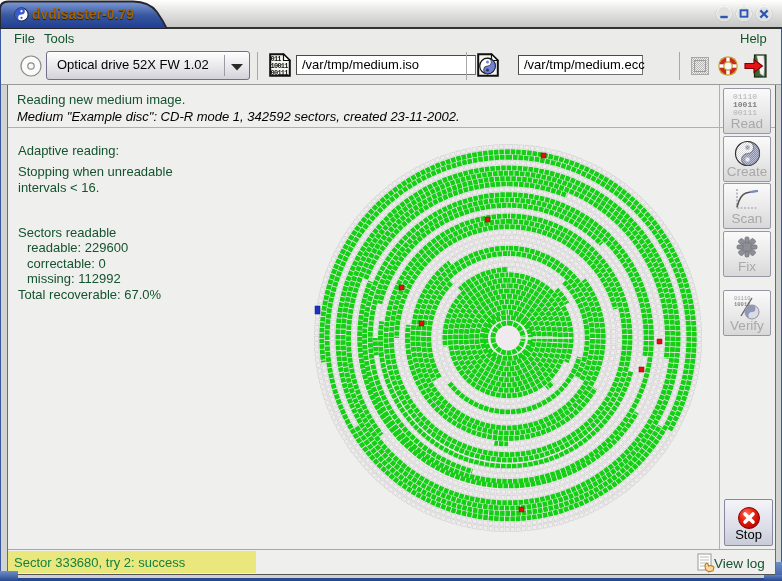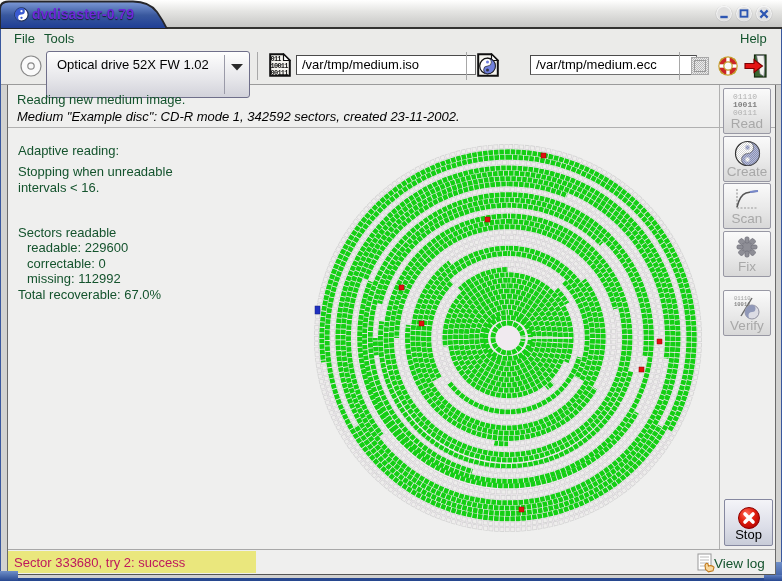--- a/index.html
+++ b/index.html
@@ -21,21 +21,21 @@
       </linearGradient>
     </defs>
     <path d="M0 29 L0 9 Q0 1.5 9 1.5 L133 1.5 Q149 1.5 157 12 Q163 20.5 167 29 Z" fill="url(#tg)" stroke="#26262a" stroke-width="1.8"></path>
   </svg>
 <div class="abs" style="left:14px;top:7px"><svg width="15" height="15" viewBox="0 0 21 21">
       <circle cx="10.5" cy="10.5" r="9.3" fill="#fff" stroke="#1a2a50" stroke-width="1.6"></circle>
       <path d="M10.5 1.2 A9.3 9.3 0 0 0 10.5 19.8 A4.65 4.65 0 0 1 10.5 10.5 A4.65 4.65 0 0 0 10.5 1.2Z" fill="#3a5ad0"></path>
       <circle cx="10.5" cy="5.85" r="1.6" fill="#fff"></circle>
       <circle cx="10.5" cy="15.15" r="1.6" fill="#3a5ad0"></circle>
     </svg></div>
-<div class="abs" style="left:32px;top:6px;font-size:14px;font-weight:bold;color:#6d28d9;text-shadow:0 1px 1px #123">dvdisaster-0.79</div>
+<div class="abs" style="left:32px;top:6px;font-size:14px;font-weight:bold;color:#a16207;text-shadow:0 1px 1px #123">dvdisaster-0.79</div>
 <div class="abs" style="left:709px;top:-1px"><svg width="30" height="30" viewBox="0 0 30 30">
       <circle cx="15" cy="15" r="8.6" fill="#c9c9c9"></circle>
       <circle cx="15" cy="14.4" r="7.9" fill="#f4f4f4"></circle>
       <circle cx="15" cy="15" r="6.9" fill="#e0e0e0"></circle>
       <rect x="11.3" y="16.8" width="7.4" height="2.4" fill="#2d56b2"></rect>
     </svg></div>
 <div class="abs" style="left:729px;top:-1px"><svg width="30" height="30" viewBox="0 0 30 30">
       <circle cx="15" cy="15" r="8.6" fill="#c9c9c9"></circle>
       <circle cx="15" cy="14.4" r="7.9" fill="#f4f4f4"></circle>
       <circle cx="15" cy="15" r="6.9" fill="#e0e0e0"></circle>
@@ -49,21 +49,21 @@
     </svg></div>
 <div class="abs" style="left:0;top:29px;width:782px;height:19px;background:#ebebe9"></div>
 <div class="abs t13" style="left:14px;top:31px">File</div>
 <div class="abs t13" style="left:44px;top:31px">Tools</div>
 <div class="abs t13" style="left:740px;top:31px">Help</div>
 <div class="abs" style="left:0;top:48px;width:782px;height:37px;background:#ebebe9;border-bottom:1px solid #9b9b9b"></div>
 <div class="abs" style="left:19px;top:54px"><svg width="24" height="24" viewBox="0 0 24 24">
       <circle cx="12" cy="12" r="10" fill="#fafafa" stroke="#8a8a8a" stroke-width="1.2"></circle>
       <circle cx="12" cy="12" r="3.2" fill="none" stroke="#8a8a8a" stroke-width="1.2"></circle>
     </svg></div>
-<div class="abs" style="left:46px;top:51px;width:204px;height:47px;border:1px solid #6f6f8a;border-radius:3px;background:linear-gradient(#fefefe,#e6e6ea 60%,#d2d2da)">
+<div class="abs" style="left:46px;top:51px;width:204px;height:29px;border:1px solid #6f6f8a;border-radius:3px;background:linear-gradient(#fefefe,#e6e6ea 60%,#d2d2da)">
 <div style="position:absolute;left:10px;top:4.5px;font-size:13px;white-space:nowrap">Optical drive 52X FW 1.02</div>
 <div style="position:absolute;left:177px;top:3px;bottom:3px;width:1px;background:#9a9aa8"></div>
 <svg style="position:absolute;left:183px;top:11px" width="14" height="8">
       <path d="M1 1 L13 1 L7 7.5Z" fill="#2a2a2a"></path>
     </svg>
 </div>
 <div class="vsep" style="left:257px"></div>
 <div class="abs" style="left:269px;top:53px"><svg width="22" height="24" viewBox="0 0 22 24">
       <path d="M1.2 1.2 L14.5 1.2 L20.8 7.5 L20.8 22.8 L1.2 22.8 Z" fill="#f6f5f0" stroke="#111" stroke-width="2"></path>
       <path d="M14.5 1.2 L14.5 7.5 L20.8 7.5 Z" fill="#fff" stroke="#111" stroke-width="1.2"></path>
@@ -74,21 +74,21 @@
 <div class="field" style="left:296px;width:180px">/var/tmp/medium.iso</div>
 <div class="vsep" style="left:466px"></div>
 <div class="abs" style="left:477px;top:53px"><svg width="22" height="24" viewBox="0 0 22 24">
       <path d="M1.2 1.2 L14.5 1.2 L20.8 7.5 L20.8 22.8 L1.2 22.8 Z" fill="#f6f5f0" stroke="#111" stroke-width="2"></path>
       <path d="M14.5 1.2 L14.5 7.5 L20.8 7.5 Z" fill="#fff" stroke="#111" stroke-width="1.2"></path>
       <circle cx="10.5" cy="13" r="7.8" fill="#fff" stroke="#111" stroke-width="1.2"></circle>
       <path d="M10.5 5.2 A7.8 7.8 0 0 1 10.5 20.8 A3.9 3.9 0 0 1 10.5 13 A3.9 3.9 0 0 0 10.5 5.2Z" fill="#7080dd" stroke="#111" stroke-width="0.6"></path>
       <circle cx="10.5" cy="9.1" r="1.5" fill="#7080dd"></circle>
       <circle cx="10.5" cy="16.9" r="1.5" fill="#334"></circle>
     </svg></div>
-<div class="field" style="left:530px;width:167px">/var/tmp/medium.ecc</div>
+<div class="field" style="left:518px;width:125px">/var/tmp/medium.ecc</div>
 <div class="vsep" style="left:679px"></div>
 <div class="abs" style="left:691px;top:57px"><svg width="18" height="18" viewBox="0 0 18 18">
       <defs>
         <pattern id="st" width="2" height="2" patternUnits="userSpaceOnUse">
           <rect width="1" height="1" fill="#b8b8b8"></rect>
           <rect x="1" y="1" width="1" height="1" fill="#b8b8b8"></rect>
           <rect x="1" y="0" width="1" height="1" fill="#ececec"></rect>
           <rect x="0" y="1" width="1" height="1" fill="#ececec"></rect>
         </pattern>
       </defs>
@@ -324,21 +324,21 @@
             <stop offset="1" stop-color="#b00000"></stop>
           </radialGradient>
         </defs>
         <circle cx="14" cy="14" r="10.5" fill="url(#rg)" stroke="#8c0000" stroke-width="1"></circle>
         <path d="M10 10 L18 18 M18 10 L10 18" stroke="#fff" stroke-width="3.6" stroke-linecap="round"></path>
       </svg></div>
 <div style="position:absolute;left:0;right:0;bottom:3px;font-size:13px;color:#000">Stop</div>
   </div>
 <div class="abs" style="left:8px;top:549px;width:767px;height:1px;background:#a8a8a8"></div>
 <div class="abs" style="left:8px;top:551px;width:248px;height:22px;background:#eae77d"></div>
-<div class="abs" style="left:14px;top:555px;font-size:13px;color:#be185d">Sector 333680, try 2: success</div>
+<div class="abs" style="left:14px;top:555px;font-size:13px;color:#15803d">Sector 333680, try 2: success</div>
 <div class="abs" style="left:697px;top:553px"><svg width="18" height="20" viewBox="0 0 18 20">
       <rect x="1" y="1" width="13" height="16" fill="#fff" stroke="#999" stroke-width="1"></rect>
       <g stroke="#bbb" stroke-width="1">
         <line x1="3" y1="4" x2="12" y2="4"></line>
         <line x1="3" y1="7" x2="12" y2="7"></line>
         <line x1="3" y1="10" x2="12" y2="10"></line>
         <line x1="3" y1="13" x2="9" y2="13"></line>
       </g>
       <path d="M8 12 q1.5 -3 3 -1 l0.5 2 2 -0.5 2 0.6 1.5 1.2 -1 3.5 -4.5 1 -3 -2.5z" fill="#f8d8a0" stroke="#c07818" stroke-width="1.1"></path>
     </svg></div>

